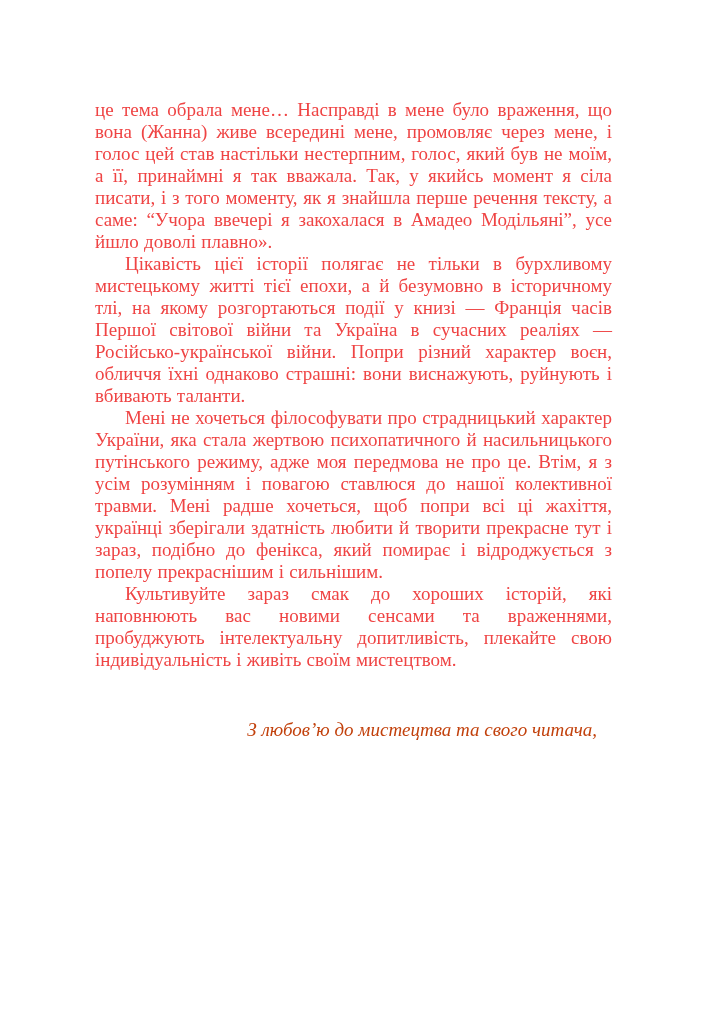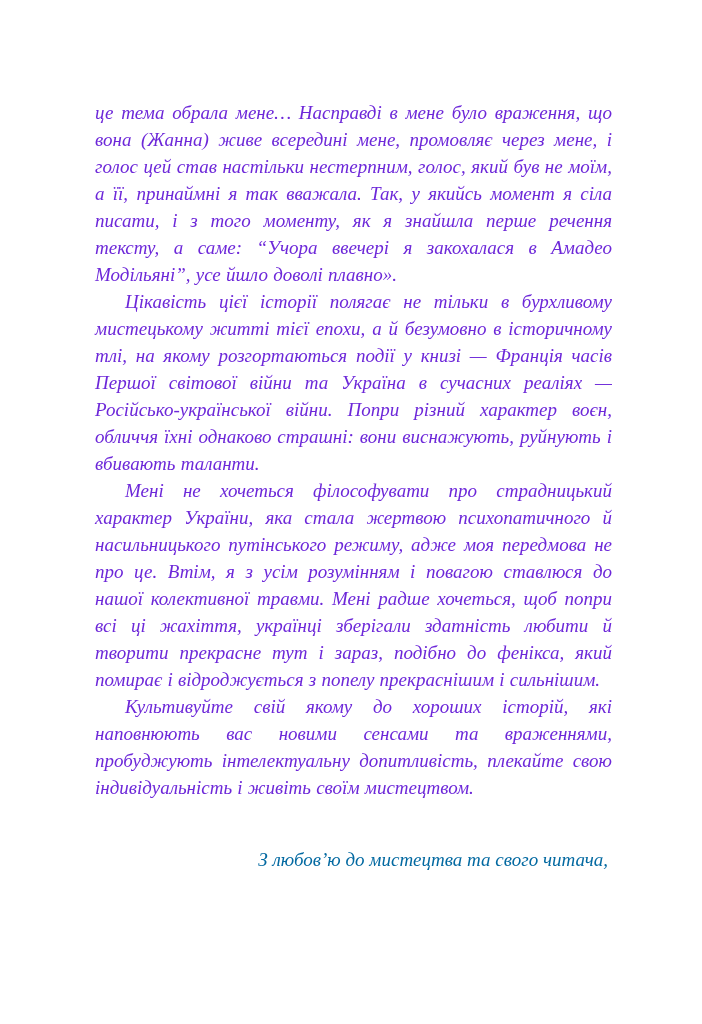--- a/index.html
+++ b/index.html
@@ -19,51 +19,50 @@
     background: #ffffff;
     padding: 99px 90px 0 95px;
   }
   .text-block {
     width: 100%;
   }
   .para {
     margin: 0;
     font-family: "Liberation Serif", "DejaVu Serif", serif;
     font-size: 19px;
-    line-height: 27px;
-    color: #6d28d9;
+    line-height: 22px;
+    color: #ef4444;
     text-align: justify;
     text-indent: 30px;
     hyphens: auto;
     -webkit-hyphens: auto;
     word-spacing: 0.5px;
-    font-style: italic;
   }
   .para.continuation {
     text-indent: 0;
   }
   .signature {
     margin-top: 44px;
     text-align: right;
   }
   .sig-line {
-    margin: 4px;
+    margin: 15px;
     font-family: "Liberation Serif", "DejaVu Serif", serif;
     font-style: italic;
     font-size: 19px;
     line-height: 30px;
-    color: #0369a1;
+    color: #c2410c;
   }
 </style>
 </head>
 <body>
 
 <div class="page">
   <main class="text-block">
     <p class="para continuation" lang="uk">це тема обрала мене… Насправді в мене було враження, що вона (Жанна) живе всередині мене, промовляє через мене, і голос цей став настільки нестерпним, голос, який був не моїм, а її, принаймні я так вважала. Так, у якийсь момент я сіла писати, і з того моменту, як я знайшла перше речення тексту, а саме: “Учора ввечері я закохалася в Амадео Модільяні”, усе йшло доволі плавно».</p>
     <p class="para" lang="uk">Цікавість цієї історії полягає не тільки в бурхливому мистецькому житті тієї епохи, а й безумовно в історичному тлі, на якому розгортаються події у книзі — Франція часів Першої світової війни та Україна в сучасних реаліях — Російсько-української війни. Попри різний характер воєн, обличчя їхні однаково страшні: вони виснажують, руйнують і вбивають таланти.</p>
     <p class="para" lang="uk">Мені не хочеться філософувати про страдницький характер України, яка стала жертвою психопатичного й насильницького путінського режиму, адже моя передмова не про це. Втім, я з усім розумінням і повагою ставлюся до нашої колективної травми. Мені радше хочеться, щоб попри всі ці жахіття, українці зберігали здатність любити й творити прекрасне тут і зараз, подібно до фенікса, який помирає і відроджується з попелу прекраснішим і сильнішим.</p>
-    <p class="para" lang="uk">Культивуйте свій якому до хороших історій, які наповнюють вас новими сенсами та враженнями, пробуджують інтелектуальну допитливість, плекайте свою індивідуальність і живіть своїм мистецтвом.</p>
+    <p class="para" lang="uk">Культивуйте зараз смак до хороших історій, які наповнюють вас новими сенсами та враженнями, пробуджують інтелектуальну допитливість, плекайте свою індивідуальність і живіть своїм мистецтвом.</p>
     <div class="signature">
       <p class="sig-line">З любов’ю до мистецтва та свого читача,</p>
     </div>
   </main>
 </div>
 
 </body></html>

